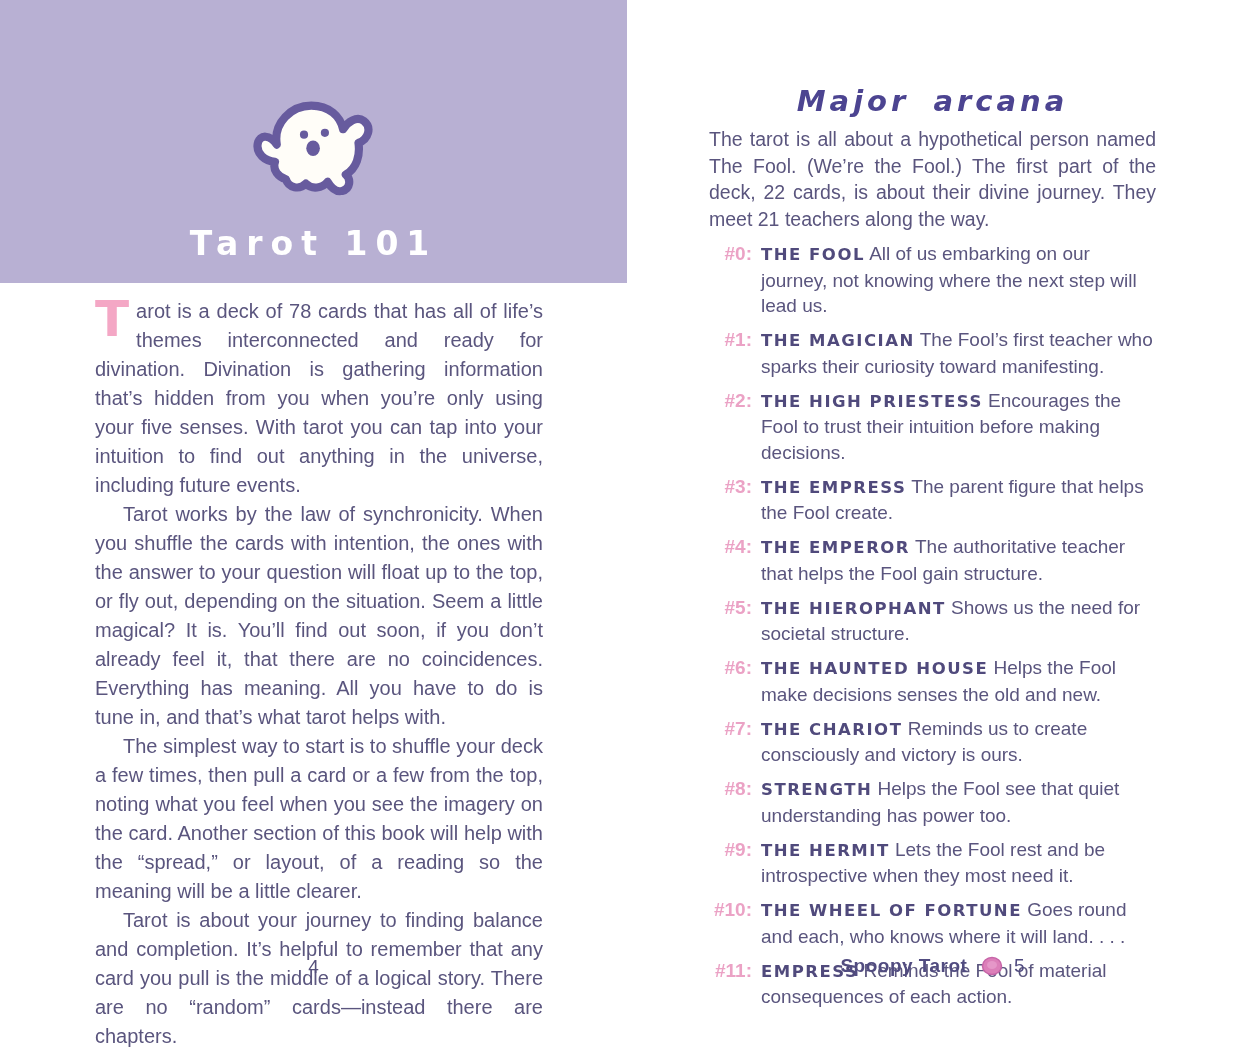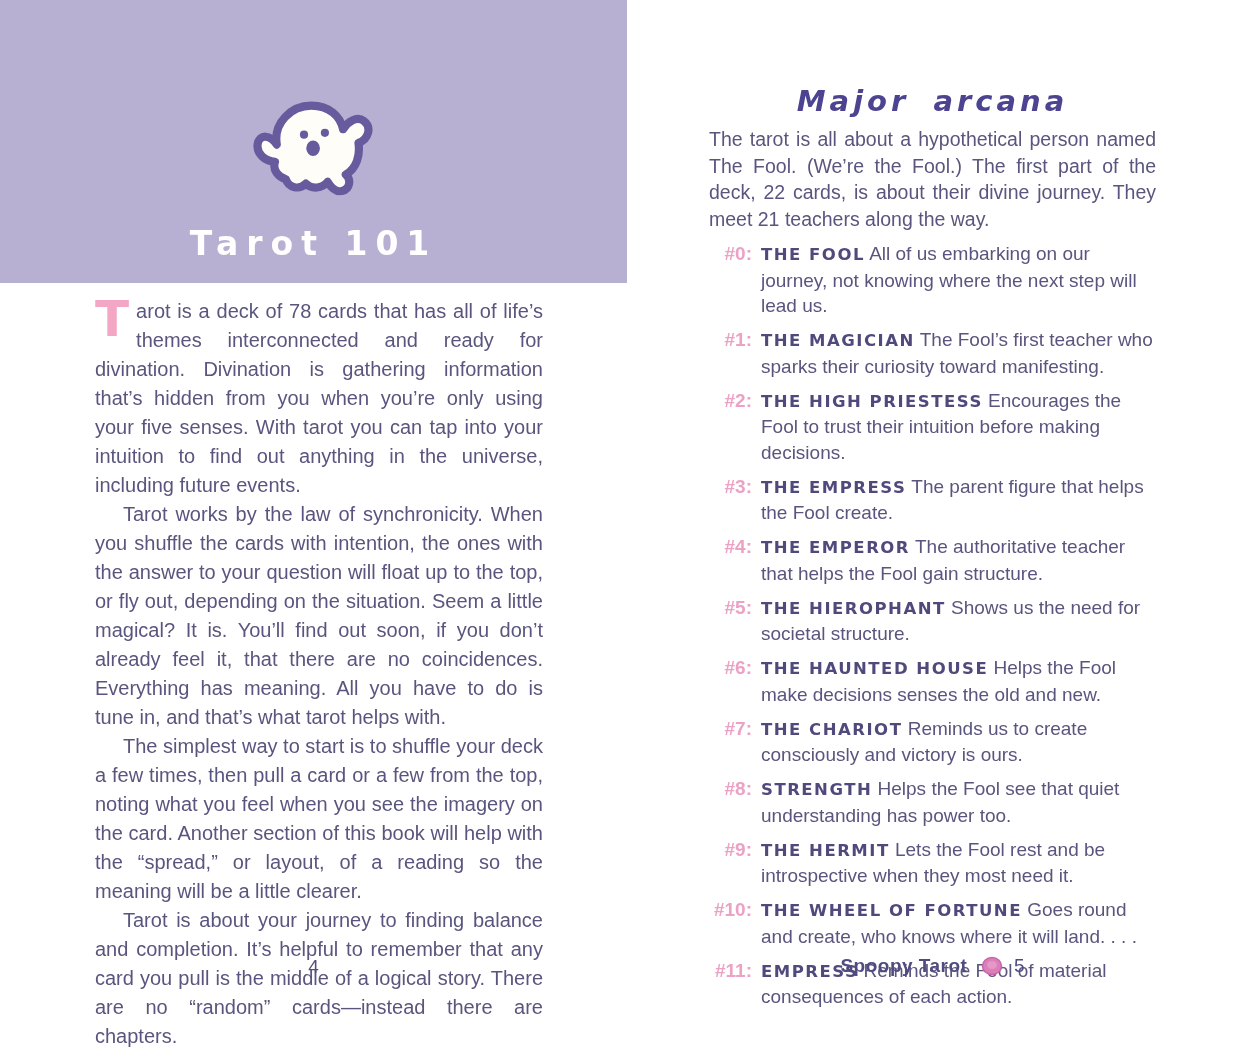--- a/index.html
+++ b/index.html
@@ -157,21 +157,21 @@
     <span class="card-text"><span class="card-name">STRENGTH</span> <span>Helps the Fool see that quiet understanding has power too.</span></span>
   </div>
 
   <div class="card-item">
     <span class="card-num">#9:</span>
     <span class="card-text"><span class="card-name">THE HERMIT</span> <span>Lets the Fool rest and be introspective when they most need it.</span></span>
   </div>
 
   <div class="card-item">
     <span class="card-num">#10:</span>
-    <span class="card-text"><span class="card-name">THE WHEEL OF FORTUNE</span> <span>Goes round and create, who knows where it will land. . . .</span></span>
+    <span class="card-text"><span class="card-name">THE WHEEL OF FORTUNE</span> <span>Goes round and each, who knows where it will land. . . .</span></span>
   </div>
 
   <div class="card-item">
     <span class="card-num">#11:</span>
     <span class="card-text"><span class="card-name">EMPRESS</span> <span>Reminds the Fool of material consequences of each action.</span></span>
   </div>
 </div>
 </div>
 
 <div class="page-footer-right">

